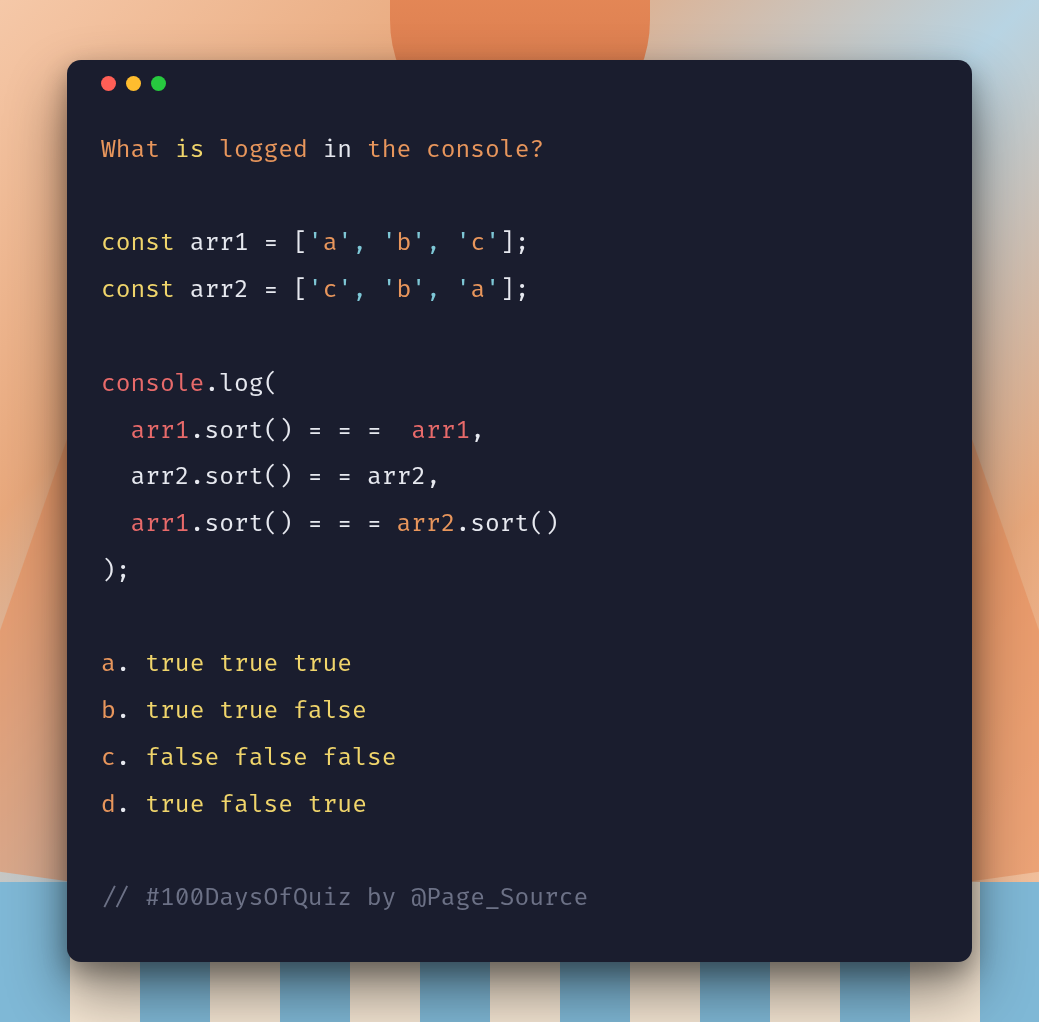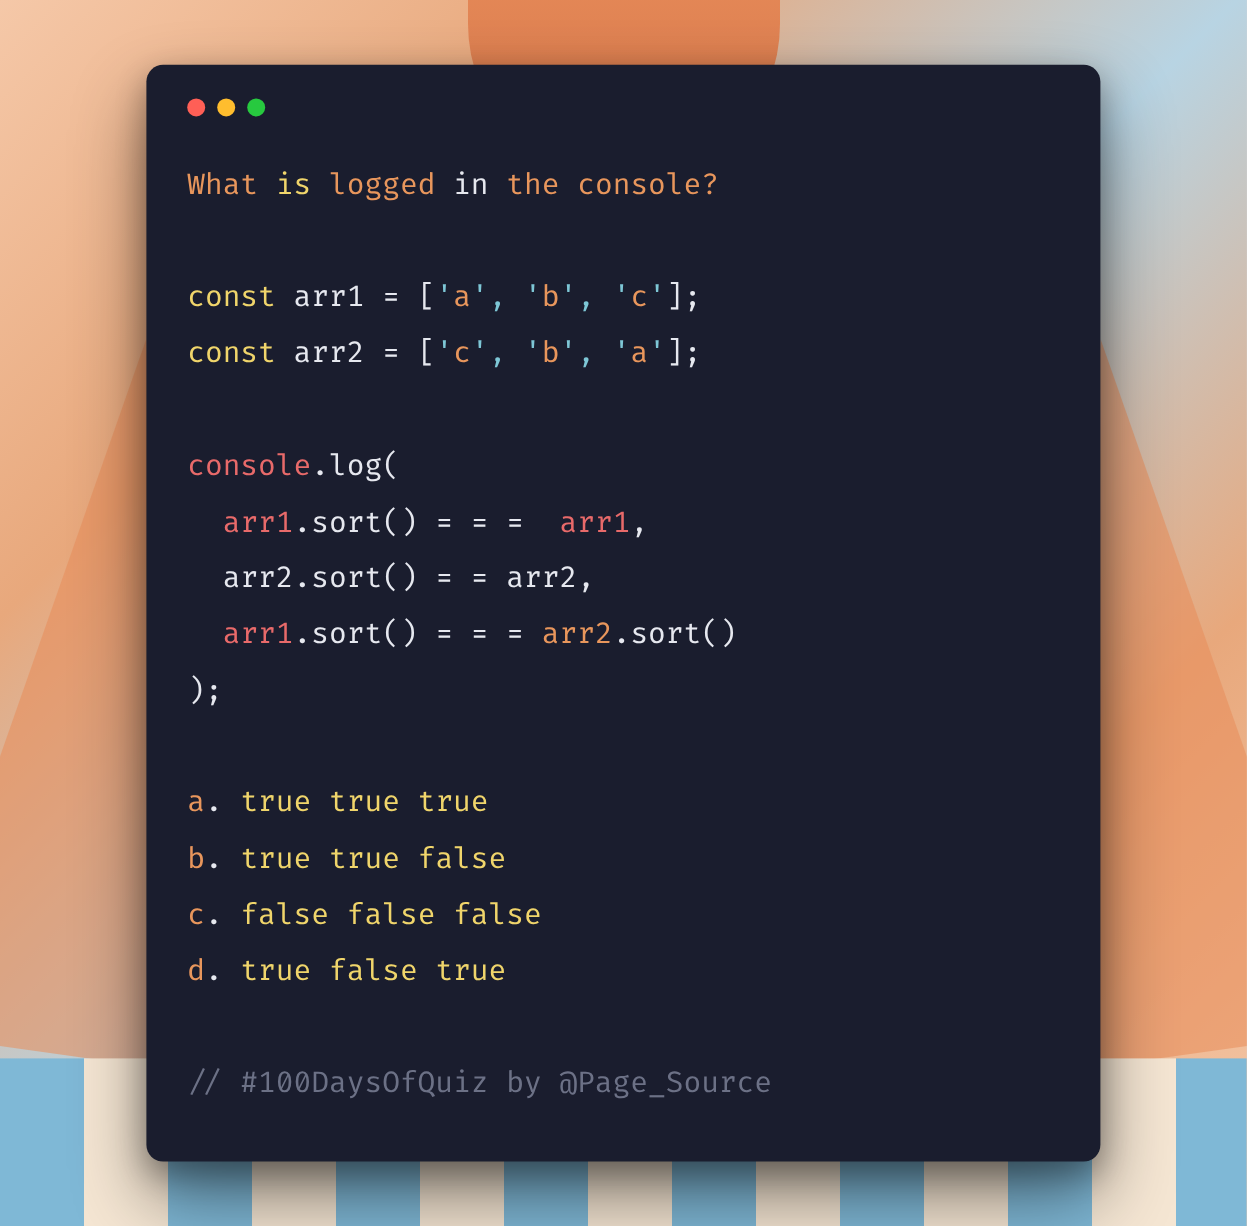--- a/index.html
+++ b/index.html
@@ -56,25 +56,25 @@
     height: 140px;
     background: repeating-linear-gradient(90deg,
       #7fb8d6 0px, #7fb8d6 70px,
       #f5e6d3 70px, #f5e6d3 140px);
     z-index: 0;
   }
 
   .window {
     position: relative;
     z-index: 1;
-    width: 795px;
+    width: 905px;
     background: #1a1d2e;
     border-radius: 14px;
     box-shadow: 0 30px 60px rgba(0,0,0,0.45), 0 10px 25px rgba(0,0,0,0.3);
-    padding: 28px 34px 40px 34px;
+    padding: 16px 34px 40px 34px;
   }
   .titlebar {
     display: flex;
     gap: 10px;
     margin-bottom: 36px;
   }
   .tb-dot {
     width: 15px; height: 15px;
     border-radius: 50%;
   }

